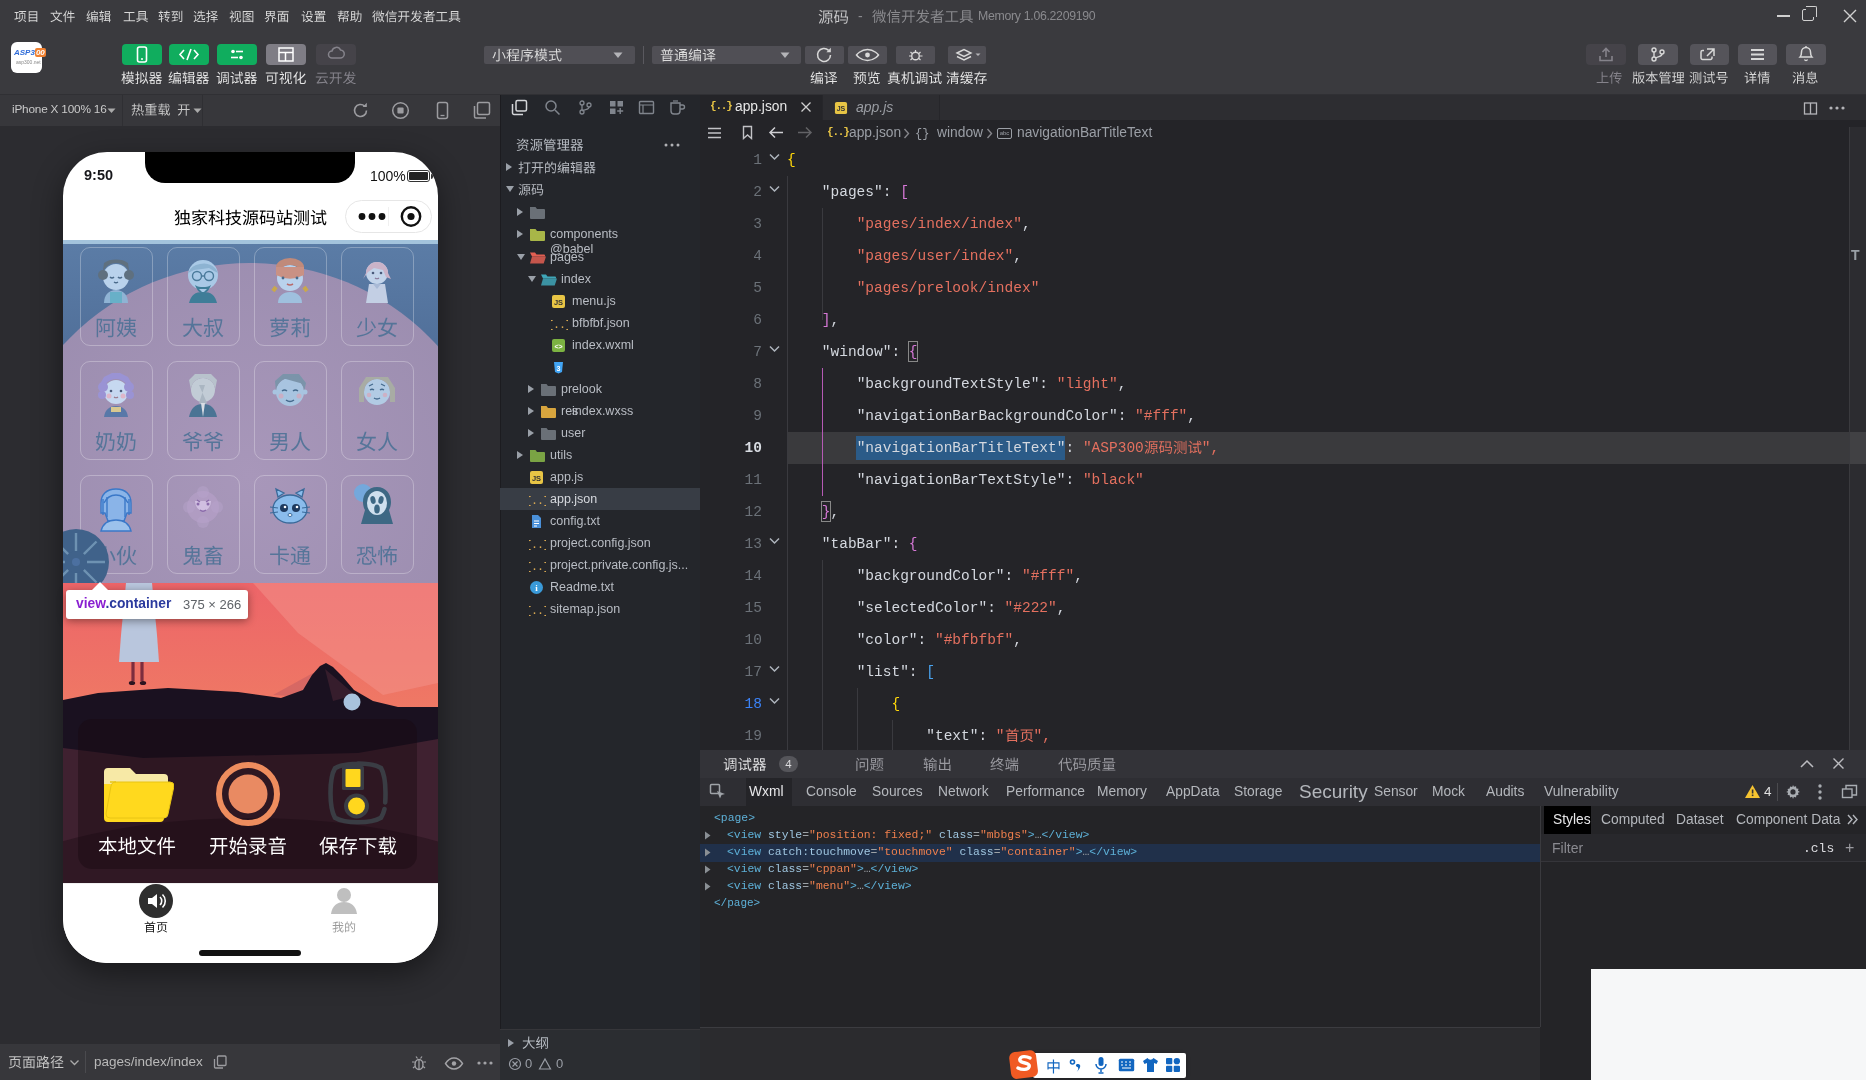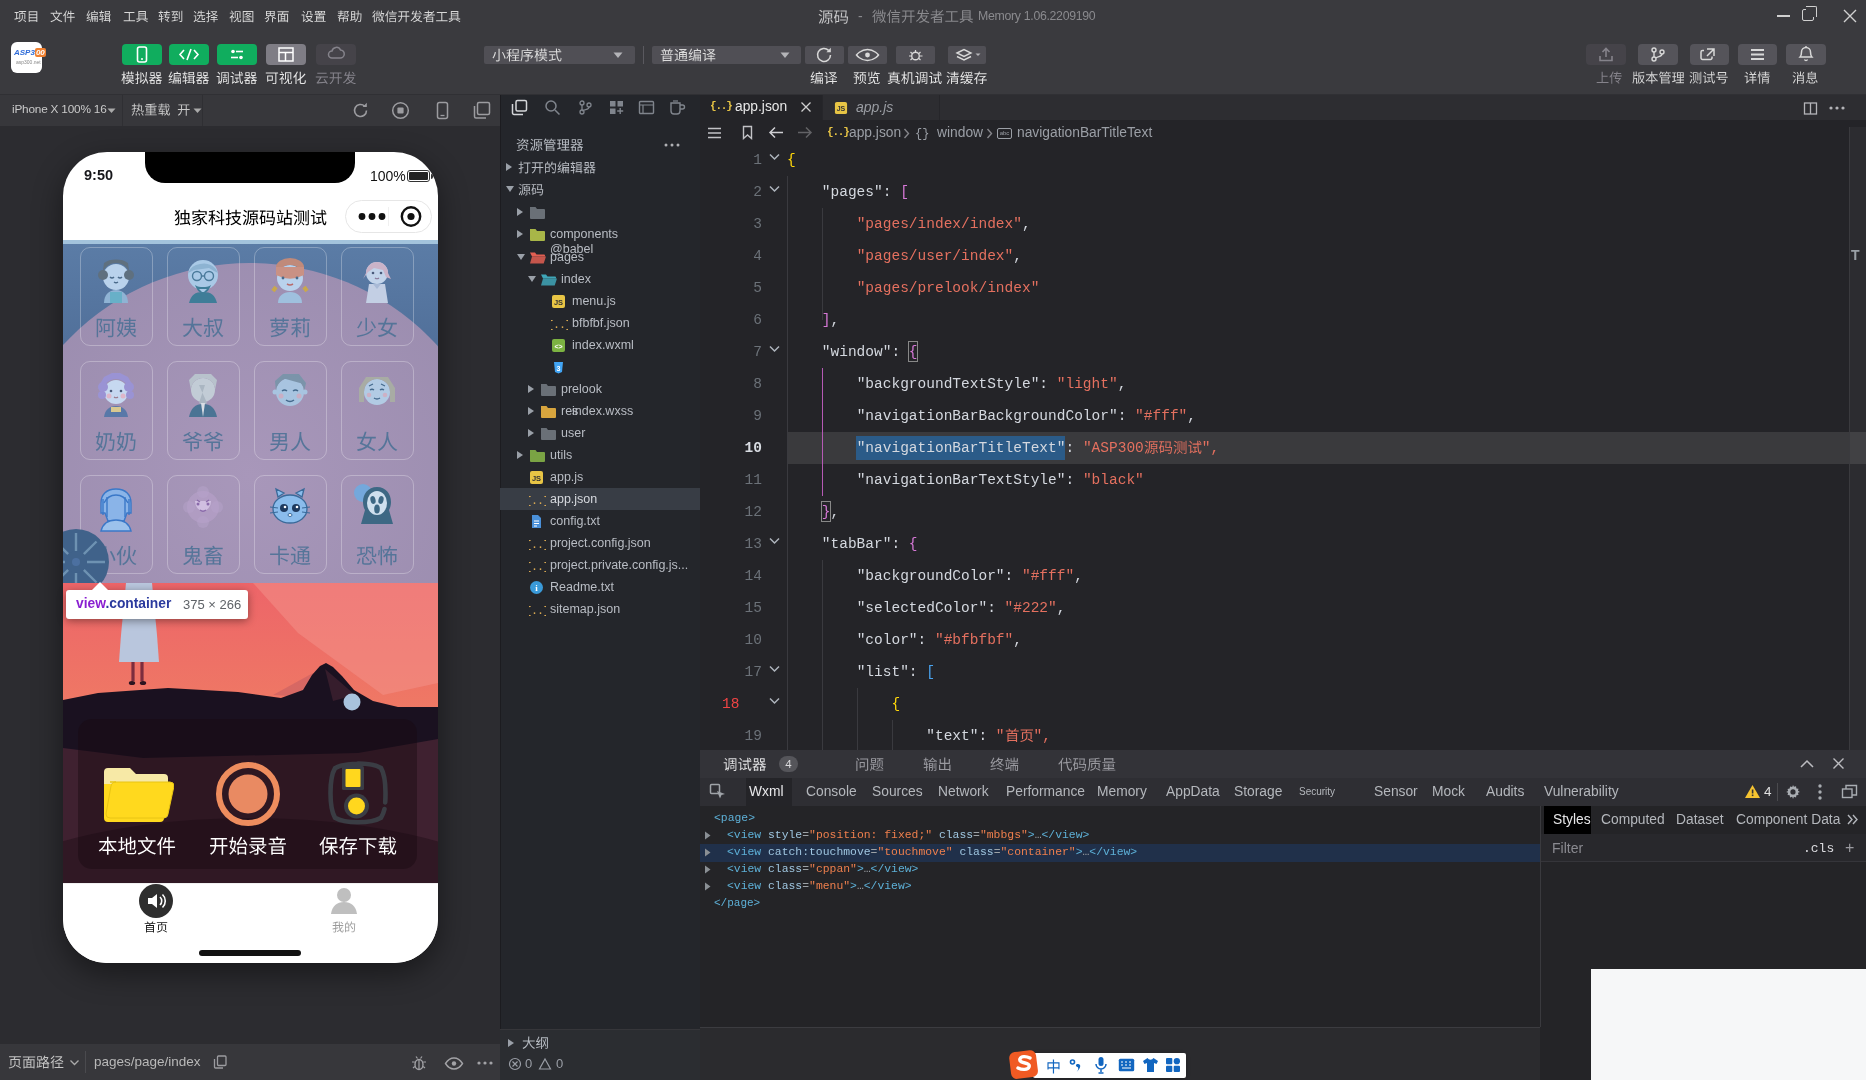--- a/index.html
+++ b/index.html
@@ -468,21 +468,21 @@
       <use href="#g9875" x="0"></use>
       <use href="#g9762" x="1000"></use>
       <use href="#g8def" x="2000"></use>
       <use href="#g5f84" x="3000"></use>
     </g>
   </svg>
 <svg style="position:absolute;left:70px;top:1059px" width="9" height="7" viewBox="0 0 9 7">
     <path d="M0.5 1.5l4 4 4-4" fill="none" stroke="#aaa" stroke-width="1.3"></path>
   </svg>
 <div style="position:absolute;left:85px;top:1051px;width:1px;height:22px;background:#4a4a4e"></div>
-<div style="position:absolute;left:94px;top:1051.9px;font-size:13.5px;line-height:20.25px;color:#b9b9b9;white-space:pre;">pages/page/index</div>
+<div style="position:absolute;left:94px;top:1051.9px;font-size:13.5px;line-height:20.25px;color:#b9b9b9;white-space:pre;">pages/index/index</div>
 <svg style="position:absolute;left:213px;top:1055px" width="14" height="14" viewBox="0 0 14 14">
     <rect x="4.5" y="1" width="8.5" height="9.5" rx="1" fill="none" stroke="#9c9ca0" stroke-width="1.3"></rect>
     <path d="M1.5 4v8a1 1 0 001 1H10" fill="none" stroke="#9c9ca0" stroke-width="1.3"></path>
   </svg>
 <svg style="position:absolute;left:410px;top:1054px" width="18" height="18" viewBox="0 0 18 18">
     <ellipse cx="9" cy="10.5" rx="4" ry="5" fill="none" stroke="#a2a2a6" stroke-width="1.4"></ellipse>
     <path d="M9 5.5v10M6 2.5l1.5 2M12 2.5l-1.5 2M4.8 8H2M13.2 8H16M4.8 12.5L3 14M13.2 12.5L15 14" stroke="#a2a2a6" stroke-width="1.2"></path>
   </svg>
 <svg style="position:absolute;left:444px;top:1056px" width="20" height="15" viewBox="0 0 20 15">
     <path d="M1.5 7.5S5 2 10 2s8.5 5.5 8.5 5.5S15 13 10 13 1.5 7.5 1.5 7.5z" fill="none" stroke="#a2a2a6" stroke-width="1.4"></path>
@@ -793,21 +793,21 @@
 <div style="position:absolute;left:722px;top:368px;width:40px;text-align:right;font-size:14.5px;line-height:32px;color:#6b7178;font-family:'Liberation Mono',monospace">8</div>
 <div style="position:absolute;left:722px;top:400px;width:40px;text-align:right;font-size:14.5px;line-height:32px;color:#6b7178;font-family:'Liberation Mono',monospace">9</div>
 <div style="position:absolute;left:722px;top:432px;width:40px;text-align:right;font-size:14.5px;line-height:32px;color:#d8dce2;font-weight:bold;font-family:'Liberation Mono',monospace">10</div>
 <div style="position:absolute;left:722px;top:464px;width:40px;text-align:right;font-size:14.5px;line-height:32px;color:#6b7178;font-family:'Liberation Mono',monospace">11</div>
 <div style="position:absolute;left:722px;top:496px;width:40px;text-align:right;font-size:14.5px;line-height:32px;color:#6b7178;font-family:'Liberation Mono',monospace">12</div>
 <div style="position:absolute;left:722px;top:528px;width:40px;text-align:right;font-size:14.5px;line-height:32px;color:#6b7178;font-family:'Liberation Mono',monospace">13</div>
 <div style="position:absolute;left:722px;top:560px;width:40px;text-align:right;font-size:14.5px;line-height:32px;color:#6b7178;font-family:'Liberation Mono',monospace">14</div>
 <div style="position:absolute;left:722px;top:592px;width:40px;text-align:right;font-size:14.5px;line-height:32px;color:#6b7178;font-family:'Liberation Mono',monospace">15</div>
 <div style="position:absolute;left:722px;top:624px;width:40px;text-align:right;font-size:14.5px;line-height:32px;color:#6b7178;font-family:'Liberation Mono',monospace">10</div>
 <div style="position:absolute;left:722px;top:656px;width:40px;text-align:right;font-size:14.5px;line-height:32px;color:#6b7178;font-family:'Liberation Mono',monospace">17</div>
-<div style="position:absolute;left:722px;top:688px;width:40px;text-align:left;font-size:14.5px;line-height:32px;color:#ef4444;font-family:'Liberation Mono',monospace">18</div>
+<div style="position:absolute;left:722px;top:688px;width:40px;text-align:right;font-size:14.5px;line-height:32px;color:#3b82f6;font-family:'Liberation Mono',monospace">18</div>
 <div style="position:absolute;left:722px;top:720px;width:40px;text-align:right;font-size:14.5px;line-height:32px;color:#6b7178;font-family:'Liberation Mono',monospace">19</div>
 <svg style="position:absolute;left:769px;top:153px" width="11" height="8" viewBox="0 0 11 8">
     <path d="M1 1.5l4.5 4.5L10 1.5" fill="none" stroke="#aeb4bc" stroke-width="1.5"></path>
   </svg>
 <svg style="position:absolute;left:769px;top:185px" width="11" height="8" viewBox="0 0 11 8">
     <path d="M1 1.5l4.5 4.5L10 1.5" fill="none" stroke="#aeb4bc" stroke-width="1.5"></path>
   </svg>
 <svg style="position:absolute;left:769px;top:345px" width="11" height="8" viewBox="0 0 11 8">
     <path d="M1 1.5l4.5 4.5L10 1.5" fill="none" stroke="#aeb4bc" stroke-width="1.5"></path>
   </svg>
@@ -904,21 +904,21 @@
   </svg>
 <div style="position:absolute;left:746px;top:778px;width:46px;height:28px;background:#242428"></div>
 <div style="position:absolute;left:749px;top:781.6px;font-size:13.8px;line-height:20.700000000000003px;color:#e8e8ea;white-space:pre;">Wxml</div>
 <div style="position:absolute;left:806px;top:781.6px;font-size:13.8px;line-height:20.700000000000003px;color:#b4b7bc;white-space:pre;">Console</div>
 <div style="position:absolute;left:872px;top:781.6px;font-size:13.8px;line-height:20.700000000000003px;color:#b4b7bc;white-space:pre;">Sources</div>
 <div style="position:absolute;left:938px;top:781.6px;font-size:13.8px;line-height:20.700000000000003px;color:#b4b7bc;white-space:pre;">Network</div>
 <div style="position:absolute;left:1006px;top:781.6px;font-size:13.8px;line-height:20.700000000000003px;color:#b4b7bc;white-space:pre;">Performance</div>
 <div style="position:absolute;left:1097px;top:781.6px;font-size:13.8px;line-height:20.700000000000003px;color:#b4b7bc;white-space:pre;">Memory</div>
 <div style="position:absolute;left:1166px;top:781.6px;font-size:13.8px;line-height:20.700000000000003px;color:#b4b7bc;white-space:pre;">AppData</div>
 <div style="position:absolute;left:1234px;top:781.6px;font-size:13.8px;line-height:20.700000000000003px;color:#b4b7bc;white-space:pre;">Storage</div>
-<div style="position:absolute;left:1299px;top:781.6px;font-size:10px;line-height:20.700000000000003px;color:#b4b7bc;white-space:pre;">Security</div>
+<div style="position:absolute;left:1299px;top:781.6px;font-size:19px;line-height:20.700000000000003px;color:#b4b7bc;white-space:pre;">Security</div>
 <div style="position:absolute;left:1374px;top:781.6px;font-size:13.8px;line-height:20.700000000000003px;color:#b4b7bc;white-space:pre;">Sensor</div>
 <div style="position:absolute;left:1432px;top:781.6px;font-size:13.8px;line-height:20.700000000000003px;color:#b4b7bc;white-space:pre;">Mock</div>
 <div style="position:absolute;left:1486px;top:781.6px;font-size:13.8px;line-height:20.700000000000003px;color:#b4b7bc;white-space:pre;">Audits</div>
 <div style="position:absolute;left:1544px;top:781.6px;font-size:13.8px;line-height:20.700000000000003px;color:#b4b7bc;white-space:pre;">Vulnerability</div>
 <svg style="position:absolute;left:1745px;top:785px" width="15" height="13" viewBox="0 0 15 13">
     <path d="M7.5 0L15 13H0z" fill="#f5c331"></path>
     <rect x="6.8" y="4.5" width="1.6" height="4" fill="#333"></rect>
     <rect x="6.8" y="9.5" width="1.6" height="1.6" fill="#333"></rect>
   </svg>
 <div style="position:absolute;left:1764px;top:781.9px;font-size:13.5px;line-height:20.25px;color:#e0e0e0;white-space:pre;">4</div>

